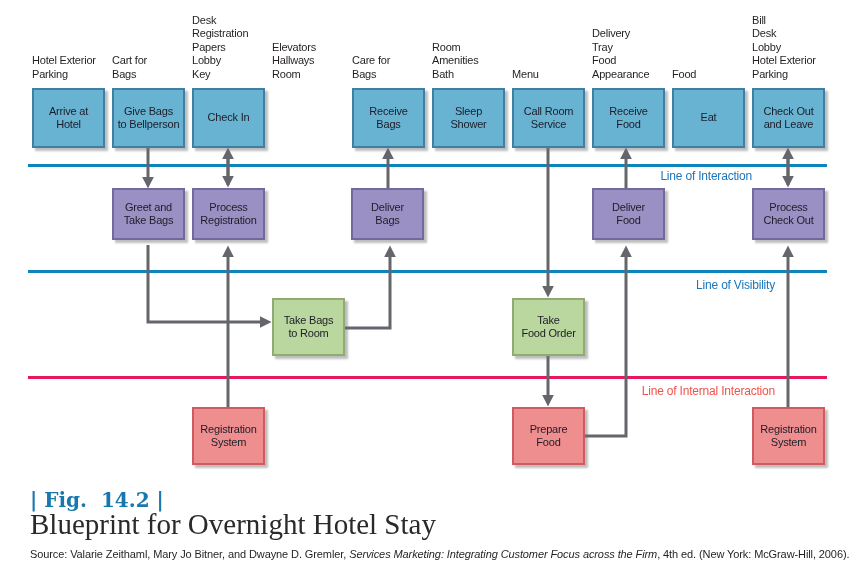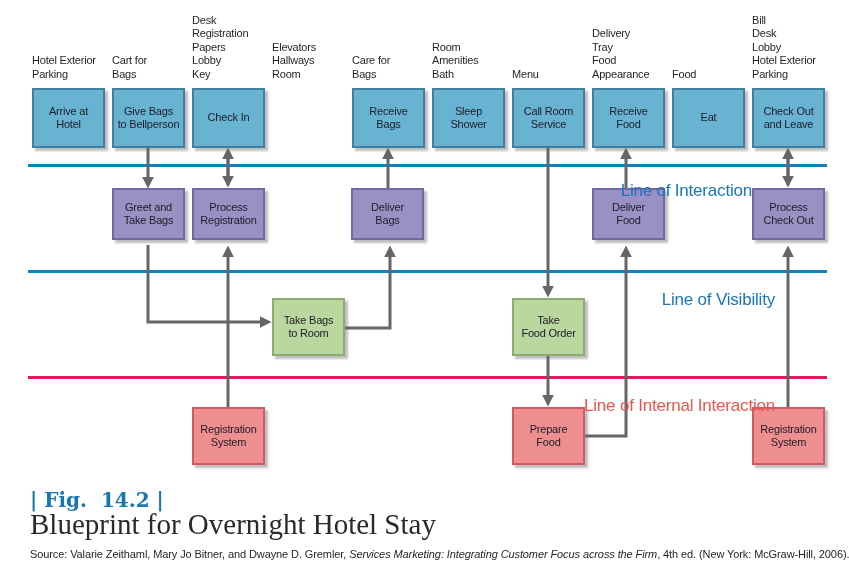--- a/index.html
+++ b/index.html
@@ -17,21 +17,21 @@
   .onstage{top:188px;height:52px;background:var(--onstage-fill);border:2px solid var(--onstage-border);}
   .backstage{top:298px;height:58px;background:var(--backstage-fill);border:2px solid var(--backstage-border);}
   .support{top:407px;height:58px;background:var(--support-fill);border:2px solid var(--support-border);}
   .evidence{
     position:absolute;z-index:3;bottom:484px;font-size:11px;line-height:13.5px;
     letter-spacing:-0.2px;white-space:pre-line;color:#231f20;
   }
   .hline{position:absolute;z-index:1;left:28px;width:799px;height:3px;}
   .hline.blue{background:var(--line-blue);}
   .hline.red{background:var(--line-red);}
-  .linelabel{position:absolute;z-index:4;font-size:17px;letter-spacing:-0.2px;white-space:nowrap;margin-top:12px;}
+  .linelabel{position:absolute;z-index:4;font-size:12px;letter-spacing:-0.2px;white-space:nowrap;}
   .linelabel.blue{color:var(--label-blue);}
   .linelabel.red{color:var(--label-red);}
   #arrows{position:absolute;left:0;top:0;z-index:2;pointer-events:none;}
   #fig-tag{
     position:absolute;left:30px;top:488px;z-index:4;white-space:pre;
     font-family:"DejaVu Serif","Liberation Serif",serif;font-weight:bold;
     font-size:20px;color:var(--fig-tag);
   }
   #fig-title{
     position:absolute;left:30px;top:508px;z-index:4;

